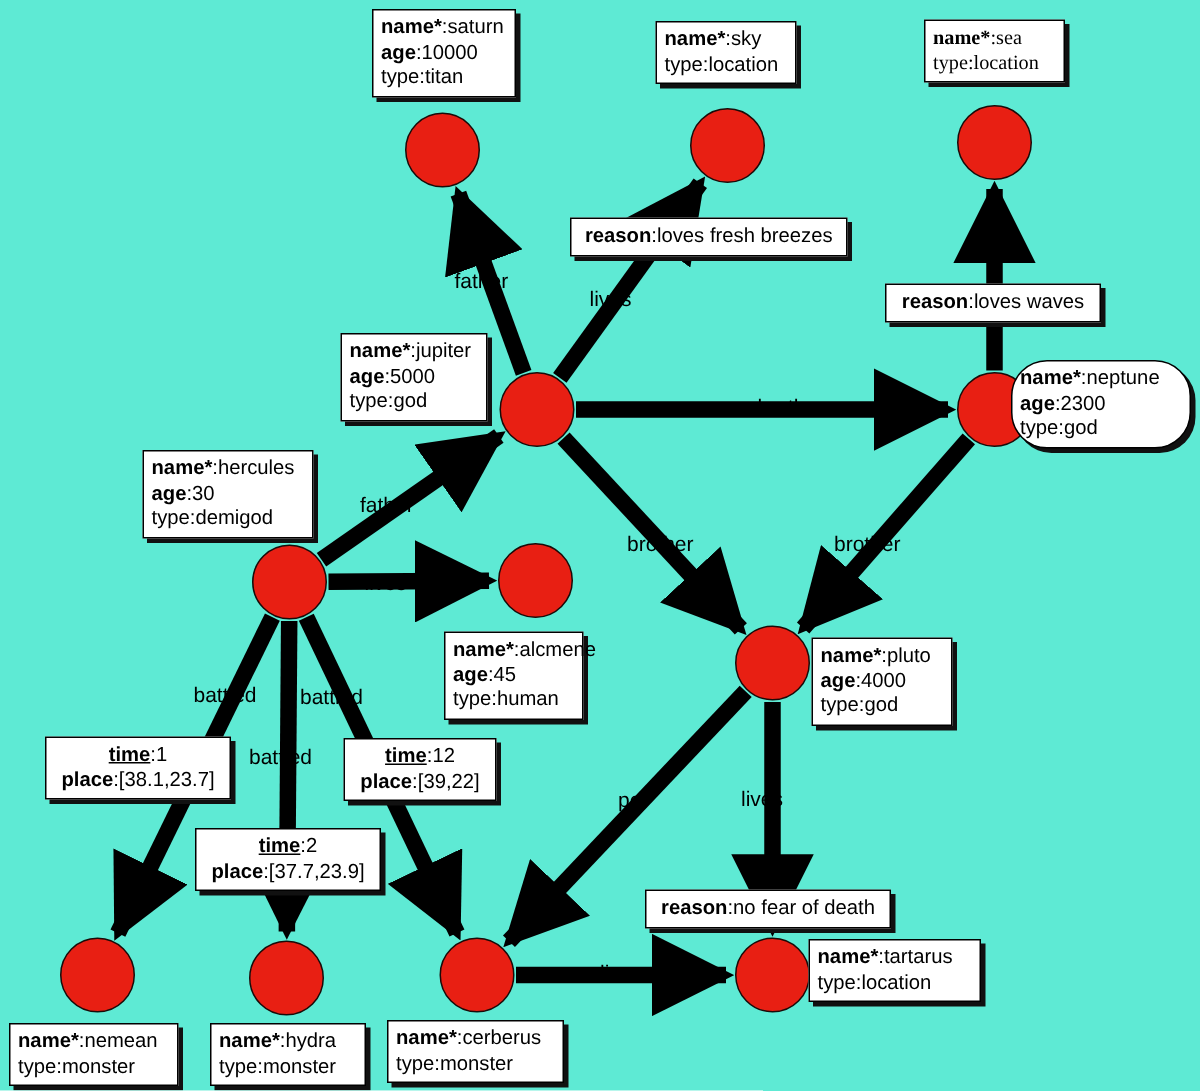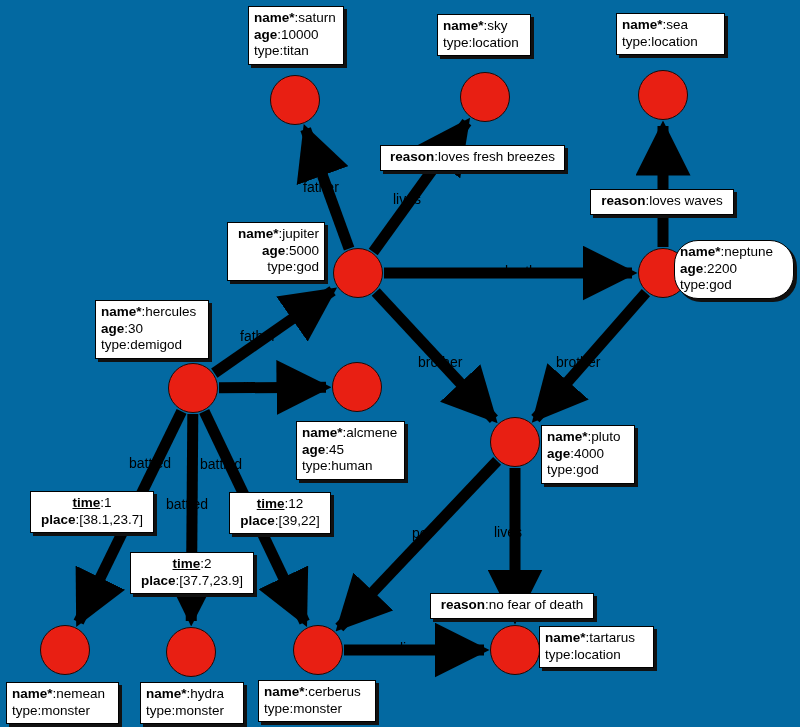--- a/index.html
+++ b/index.html
@@ -4,21 +4,21 @@
 <style>
   html, body {
     margin: 0;
     padding: 0;
     background: #ffffff;
   }
   #canvas {
     position: relative;
     width: 800px;
     height: 727px;
-    background: #0369a1;
+    background: #5eead4;
     font-family: "Liberation Sans", sans-serif;
     overflow: hidden;
   }
   svg#edges {
     position: absolute;
     left: 0;
     top: 0;
     width: 800px;
     height: 727px;
   }
@@ -110,40 +110,40 @@
   <div id="boxes">
       <div class="prop-box" style="left: 248px; top: 6px; width: 96px;">
         <span class="prop-row"><span class="k">name*</span><span>:</span><span class="v">saturn</span></span>
         <span class="prop-row"><span class="k">age</span><span>:</span><span class="v">10000</span></span>
         <span class="prop-row"><span class="v">type</span><span>:</span><span class="v">titan</span></span>
       </div>
       <div class="prop-box" style="left: 437px; top: 14px; width: 94px;">
         <span class="prop-row"><span class="k">name*</span><span>:</span><span class="v">sky</span></span>
         <span class="prop-row"><span class="v">type</span><span>:</span><span class="v">location</span></span>
       </div>
-      <div class="prop-box" style="left: 616px; top: 13px; width: 109px;">
+      <div class="prop-box" style="left: 616px; top: 13px; width: 94px; font-family: Liberation Serif, serif;">
         <span class="prop-row"><span class="k">name*</span><span>:</span><span class="v">sea</span></span>
         <span class="prop-row"><span class="v">type</span><span>:</span><span class="v">location</span></span>
       </div>
-      <div class="prop-box" style="left: 227px; top: 222px; width: 98px; text-align: right;">
+      <div class="prop-box" style="left: 227px; top: 222px; width: 98px;">
         <span class="prop-row"><span class="k">name*</span><span>:</span><span class="v">jupiter</span></span>
         <span class="prop-row"><span class="k">age</span><span>:</span><span class="v">5000</span></span>
         <span class="prop-row"><span class="v">type</span><span>:</span><span class="v">god</span></span>
       </div>
       <div class="prop-box" style="left: 674px; top: 240px; width: 120px; border-radius: 24px;">
         <span class="prop-row"><span class="k">name*</span><span>:</span><span class="v">neptune</span></span>
-        <span class="prop-row"><span class="k">age</span><span>:</span><span class="v">2200</span></span>
+        <span class="prop-row"><span class="k">age</span><span>:</span><span class="v">2300</span></span>
         <span class="prop-row"><span class="v">type</span><span>:</span><span class="v">god</span></span>
       </div>
       <div class="prop-box" style="left: 95px; top: 300px; width: 114px;">
         <span class="prop-row"><span class="k">name*</span><span>:</span><span class="v">hercules</span></span>
         <span class="prop-row"><span class="k">age</span><span>:</span><span class="v">30</span></span>
         <span class="prop-row"><span class="v">type</span><span>:</span><span class="v">demigod</span></span>
       </div>
-      <div class="prop-box" style="left: 296px; top: 421px; width: 109px;">
+      <div class="prop-box" style="left: 296px; top: 421px; width: 93px;">
         <span class="prop-row"><span class="k">name*</span><span>:</span><span class="v">alcmene</span></span>
         <span class="prop-row"><span class="k">age</span><span>:</span><span class="v">45</span></span>
         <span class="prop-row"><span class="v">type</span><span>:</span><span class="v">human</span></span>
       </div>
       <div class="prop-box" style="left: 541px; top: 425px; width: 94px;">
         <span class="prop-row"><span class="k">name*</span><span>:</span><span class="v">pluto</span></span>
         <span class="prop-row"><span class="k">age</span><span>:</span><span class="v">4000</span></span>
         <span class="prop-row"><span class="v">type</span><span>:</span><span class="v">god</span></span>
       </div>
       <div class="prop-box" style="left: 6px; top: 682px; width: 113px;">

